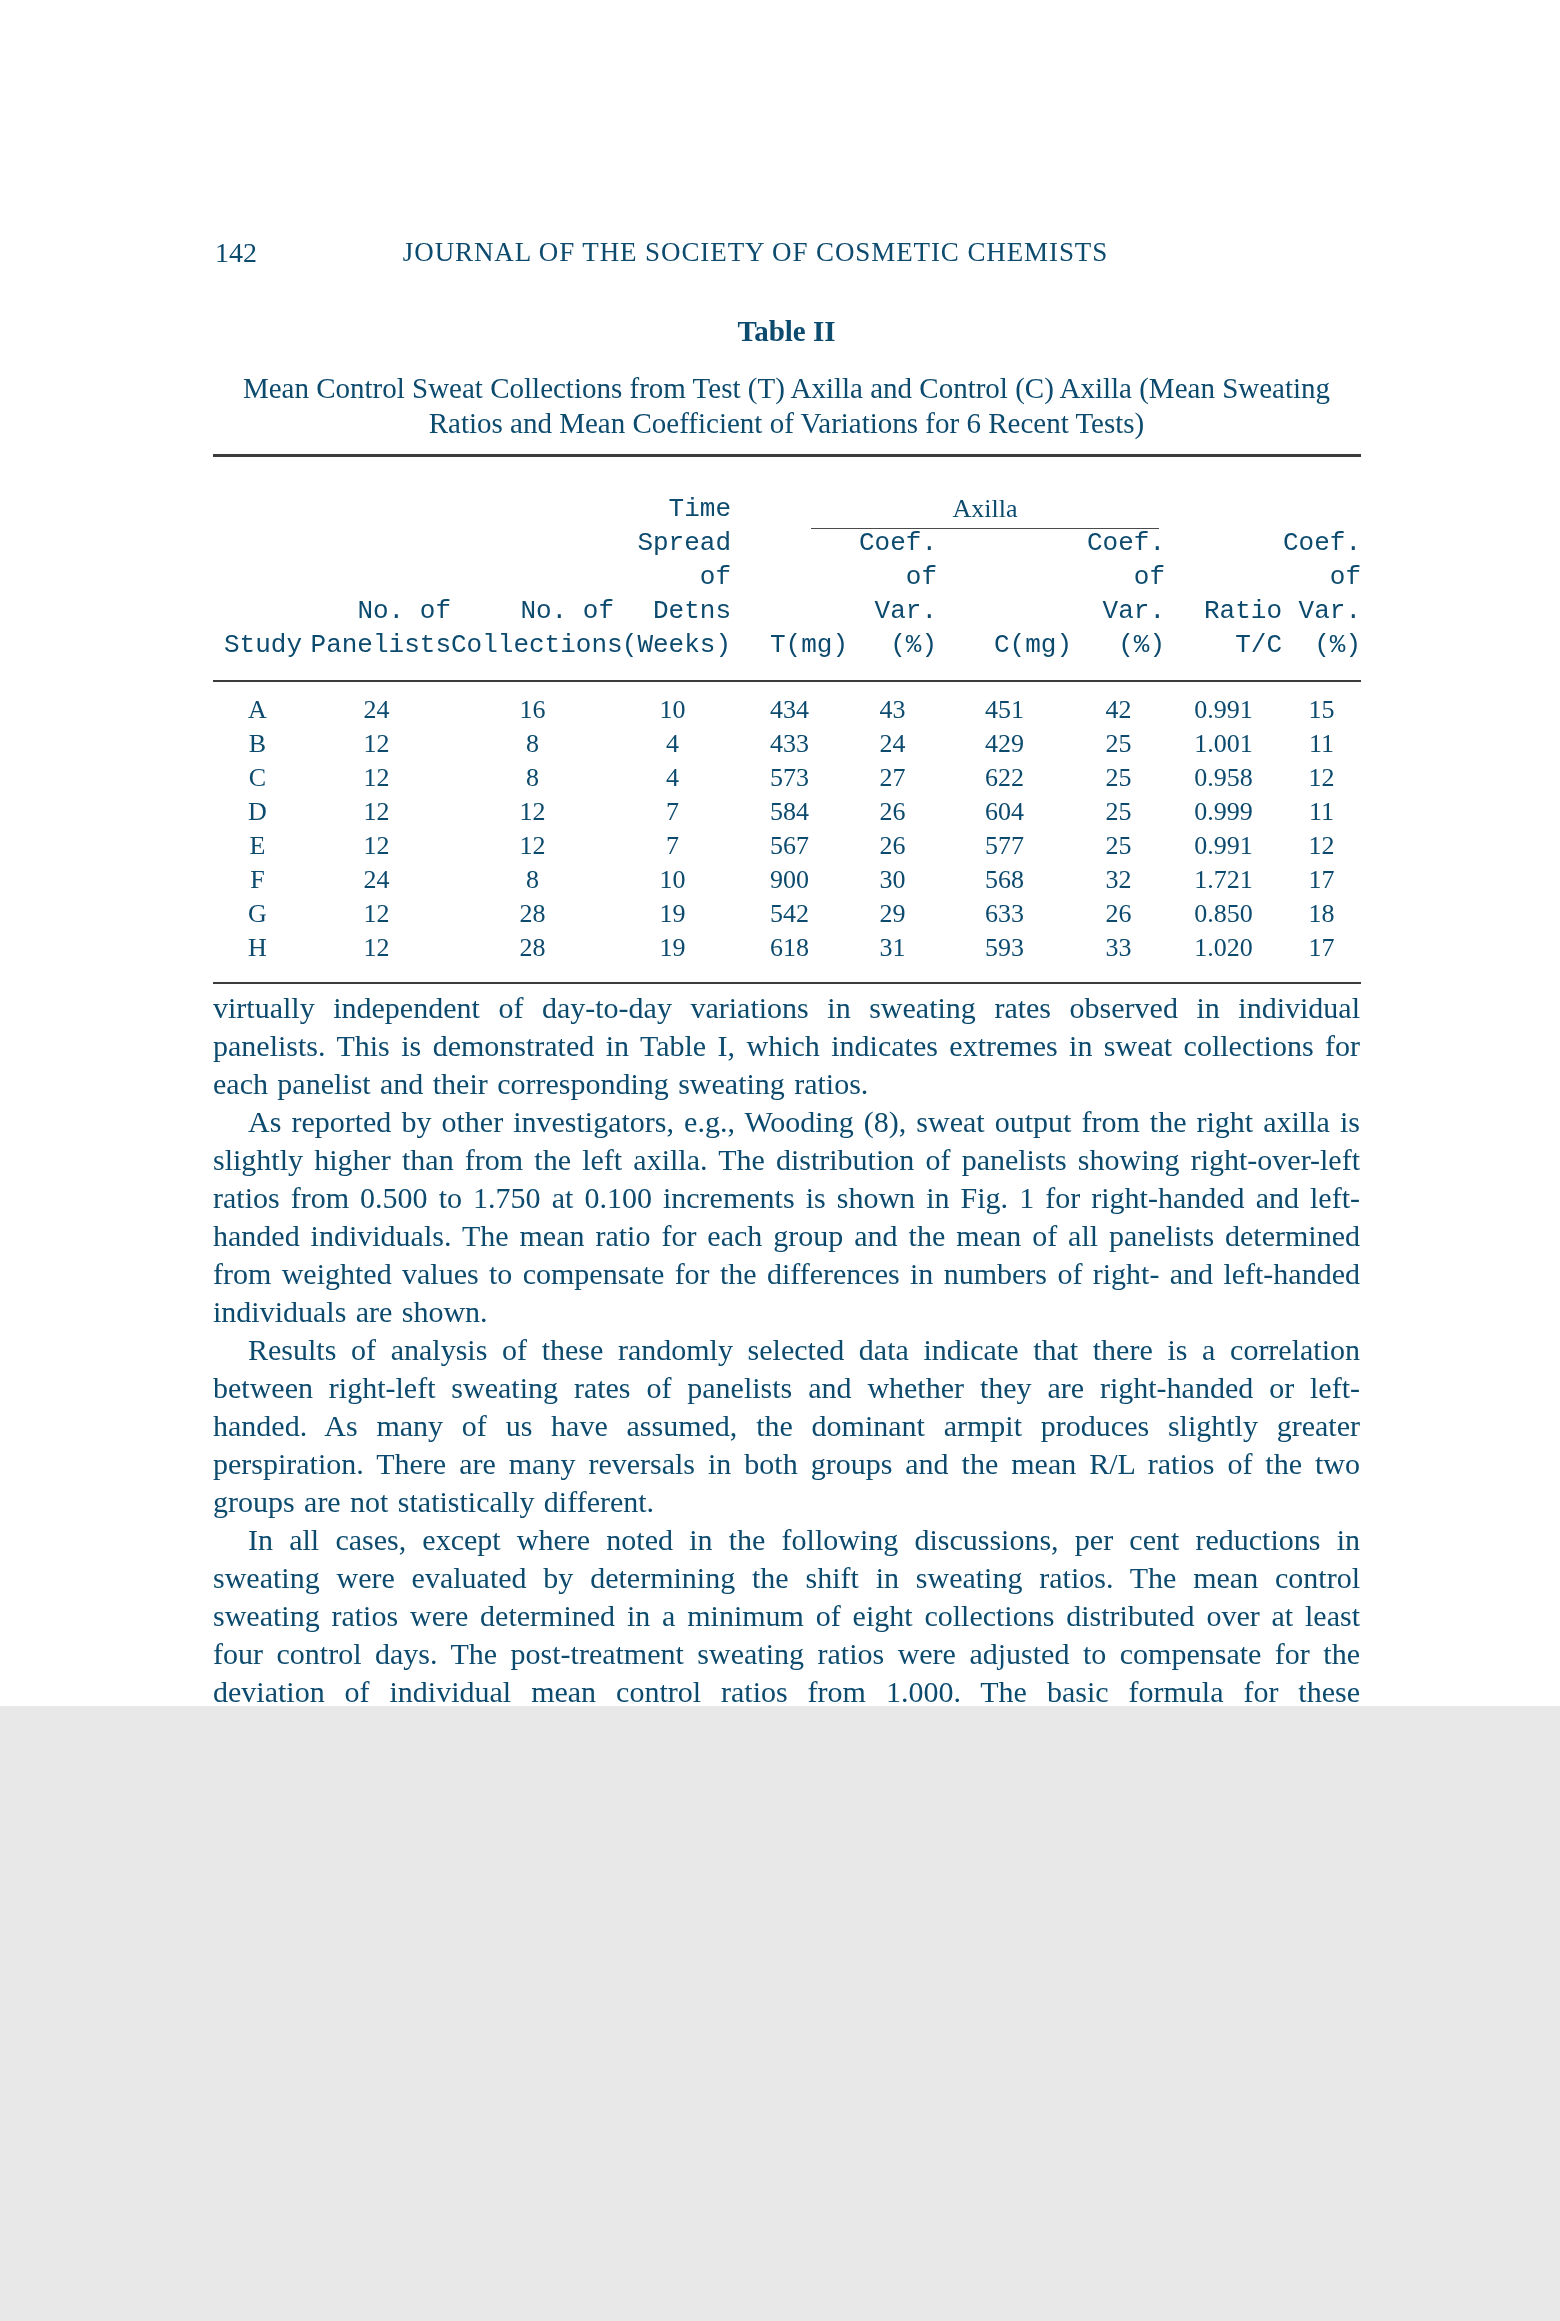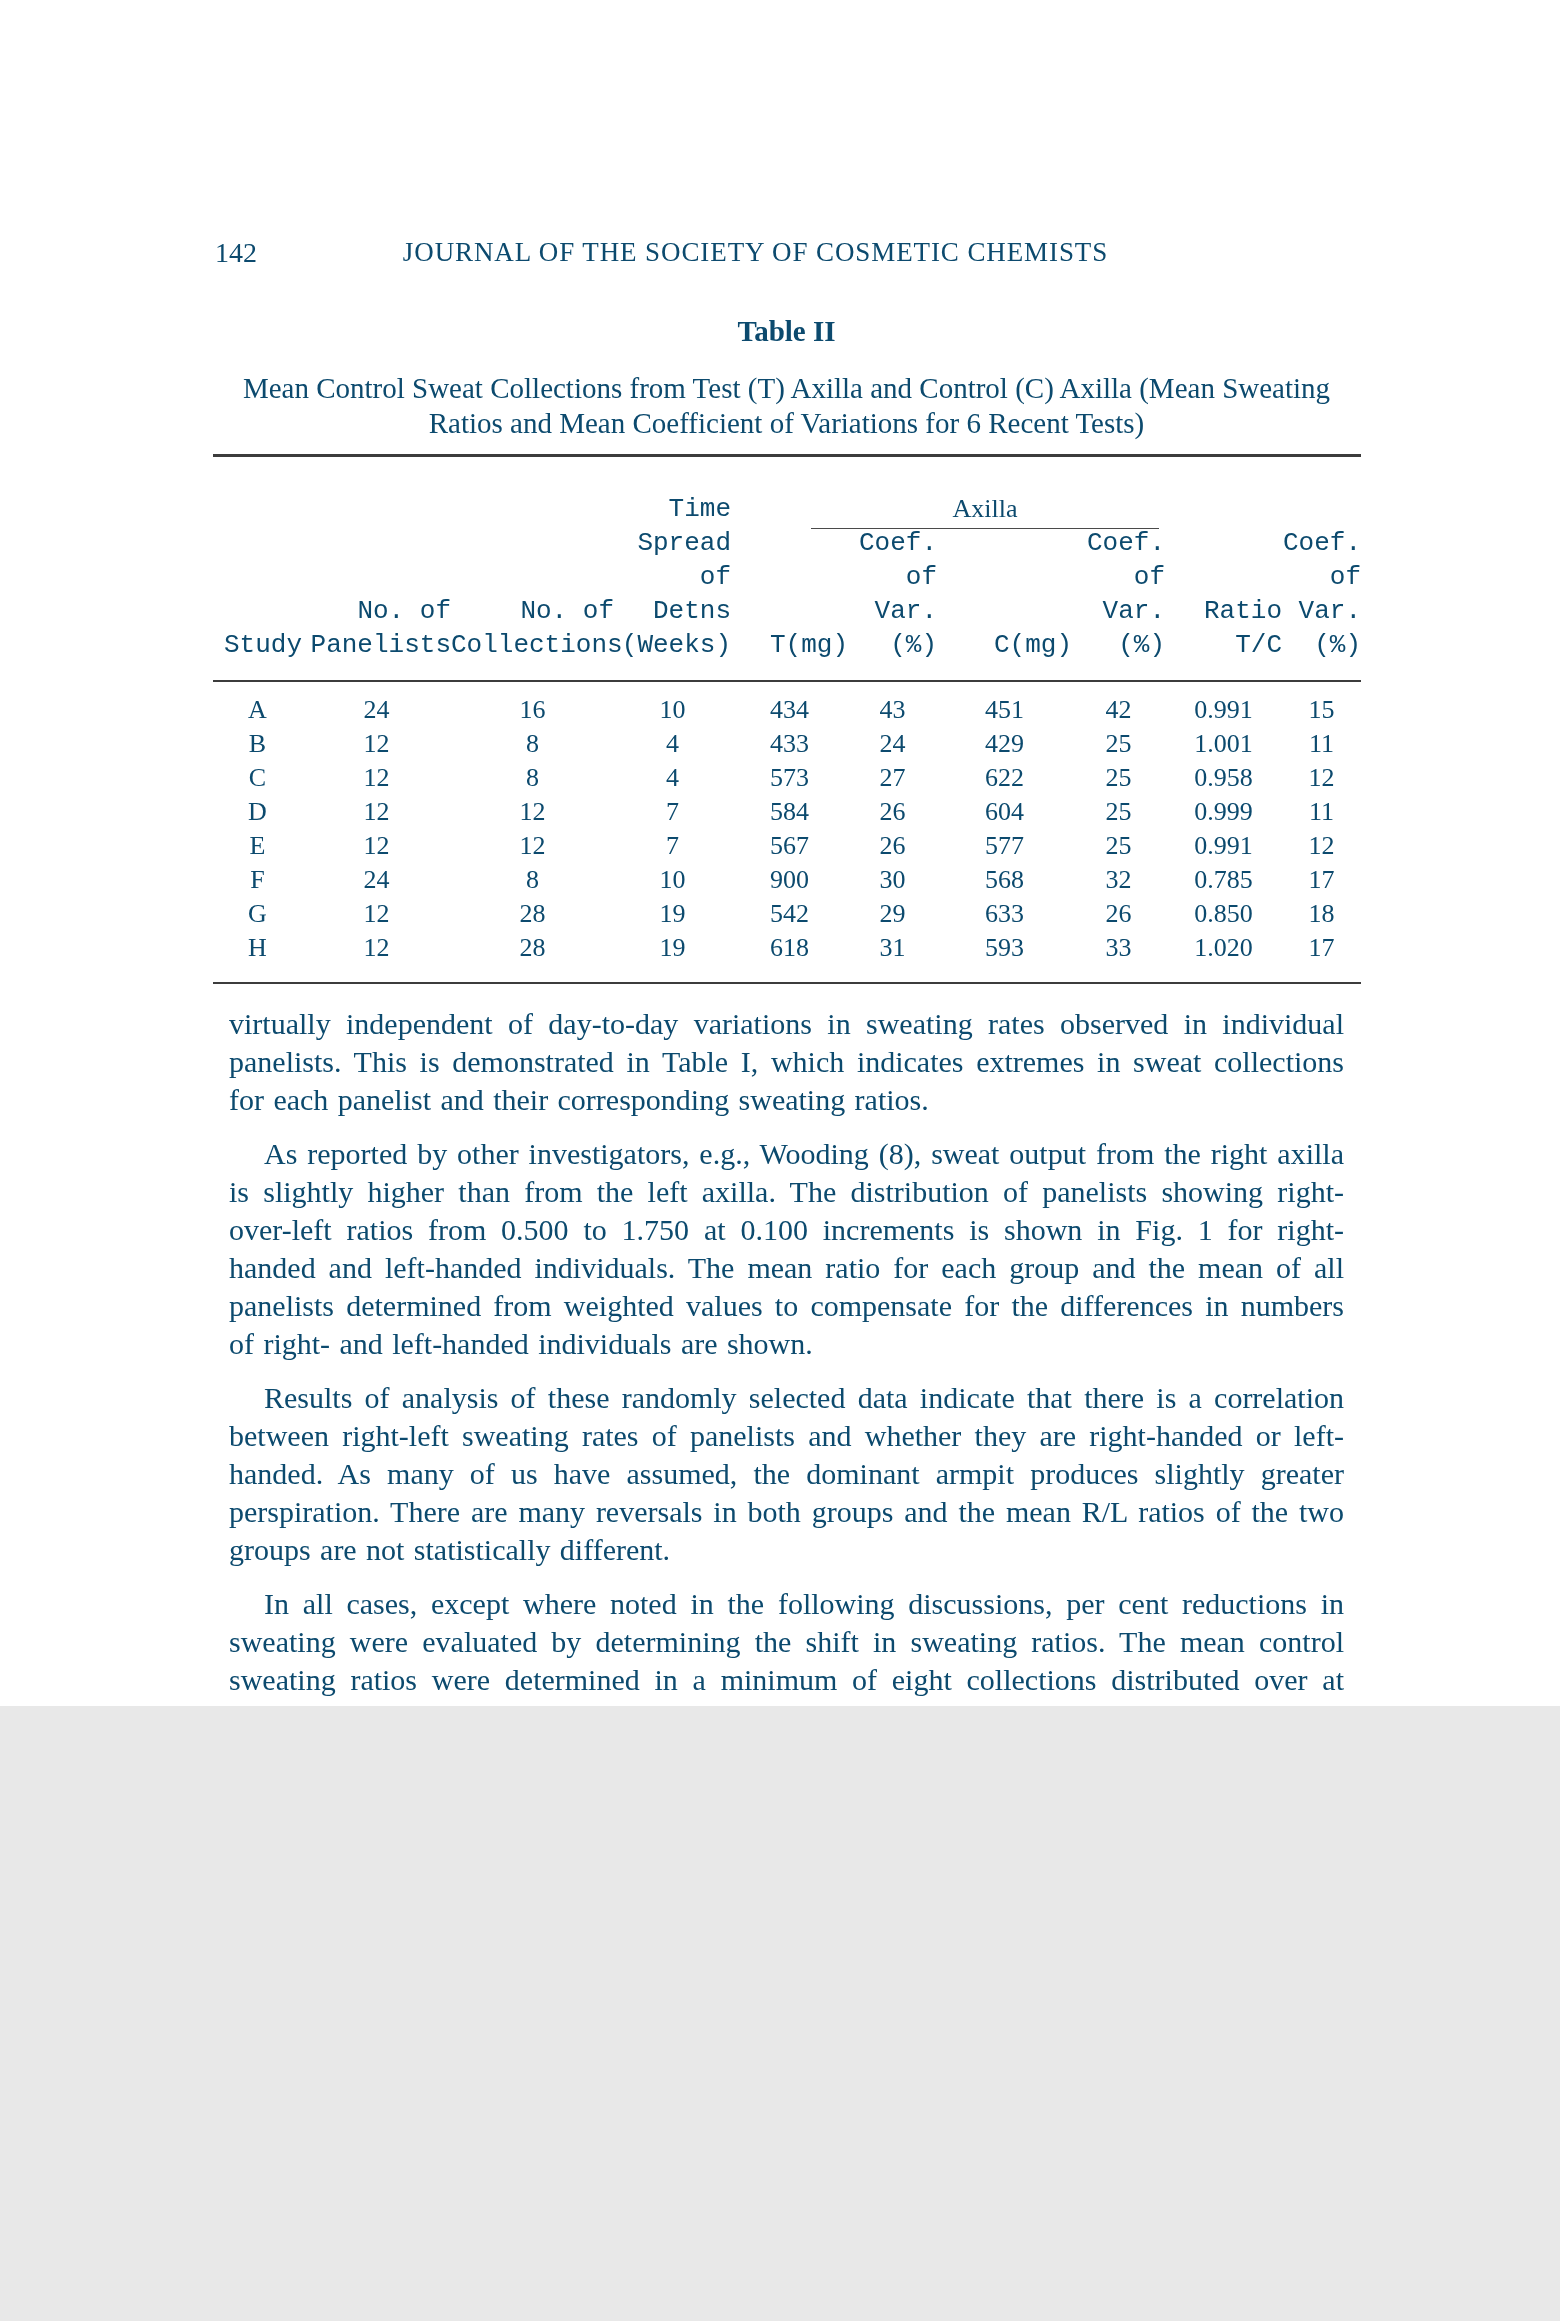--- a/index.html
+++ b/index.html
@@ -50,21 +50,21 @@
   table.sweat-table tbody tr:last-child td{padding-bottom:17px;}
   .axilla-spanner{
     position:absolute;top:38px;left:598px;width:348px;height:36px;
     text-align:center;font-size:26px;line-height:34px;
     border-bottom:1.9px solid #4a4a4a;pointer-events:none;
   }
 
   
   .body-text{position:absolute;top:989px;left:0;width:1147px;}
   .para{
-    margin:16px;font-size:30px;line-height:38px;text-align:justify;
+    margin:0;font-size:30px;line-height:38px;text-align:justify;
     word-spacing:1.9px;
   }
   .para.indent{text-indent:35px;}
 
   
   .formula{
     position:absolute;top:1941px;left:0;width:1147px;height:131px;
     display:flex;align-items:center;justify-content:center;
     font-size:30px;
   }
@@ -197,21 +197,21 @@
           </tr>
           <tr>
             <td>F</td>
               <td>24</td>
               <td>8</td>
               <td>10</td>
               <td>900</td>
               <td>30</td>
               <td>568</td>
               <td>32</td>
-              <td>0.785</td>
+              <td>1.721</td>
               <td>17</td>
           </tr>
           <tr>
             <td>G</td>
               <td>12</td>
               <td>28</td>
               <td>19</td>
               <td>542</td>
               <td>29</td>
               <td>633</td>

